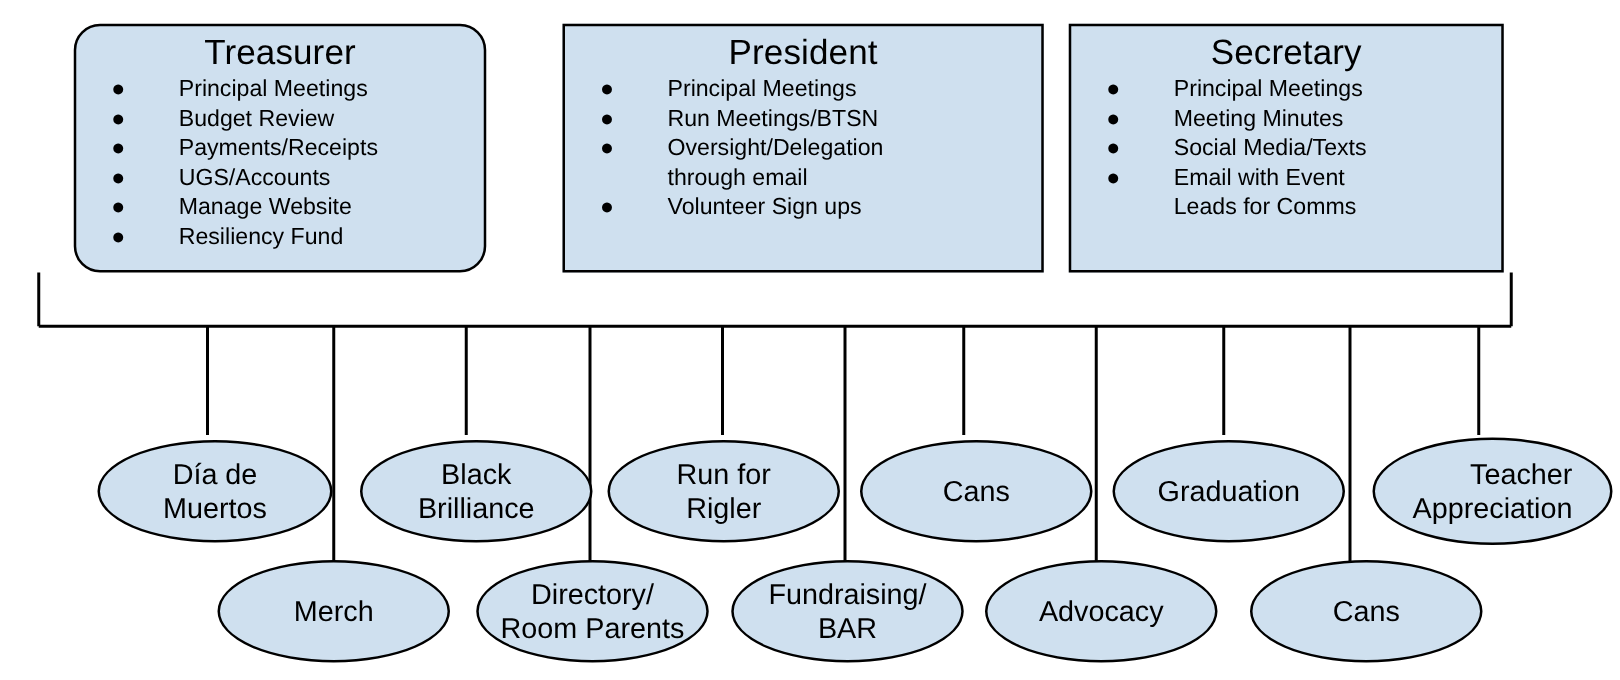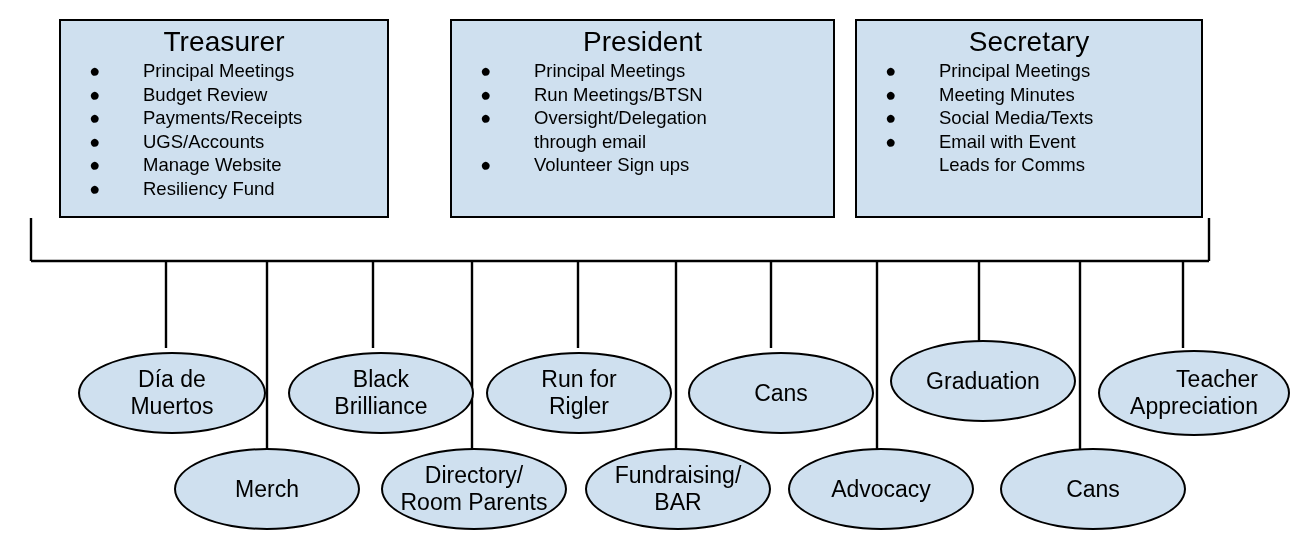--- a/index.html
+++ b/index.html
@@ -105,21 +105,21 @@
       <line x1="1183" y1="261" x2="1183" y2="348"></line>
 
       <line x1="267" y1="261" x2="267" y2="452"></line>
       <line x1="472" y1="261" x2="472" y2="452"></line>
       <line x1="676" y1="261" x2="676" y2="452"></line>
       <line x1="877" y1="261" x2="877" y2="452"></line>
       <line x1="1080" y1="261" x2="1080" y2="452"></line>
     </g>
   </svg>
 
-  <div class="role-box" style="left:59px; top:19px; width:330px; height:199px;">
+  <div class="role-box" style="left:59px; top:19px; width:330px; height:199px;border-radius:21px;">
     <div class="role-title">Treasurer</div>
     <ul class="role-list">
       <li>
         <span class="bullet">●</span>
         <span>Principal Meetings</span>
       </li>
       <li>
         <span class="bullet">●</span>
         <span>Budget Review</span>
       </li>
@@ -196,21 +196,21 @@
     <span class="label">Black
 Brilliance</span>
   </div>
   <div class="node" style="left:486px; top:352px; width:186px; height:82px;">
     <span class="label">Run for
 Rigler</span>
   </div>
   <div class="node" style="left:688px; top:352px; width:186px; height:82px;">
     <span class="label">Cans</span>
   </div>
-  <div class="node" style="left:890px; top:340px; width:186px; height:82px;">
+  <div class="node" style="left:890px; top:352px; width:186px; height:82px;">
     <span class="label">Graduation</span>
   </div>
   <div class="node" style="left:1098px; top:350px; width:192px; height:86px;text-align:right;">
     <span class="label">Teacher
 Appreciation</span>
   </div>
 
   <div class="node" style="left:174px; top:448px; width:186px; height:82px;">
     <span class="label">Merch</span>
   </div>

